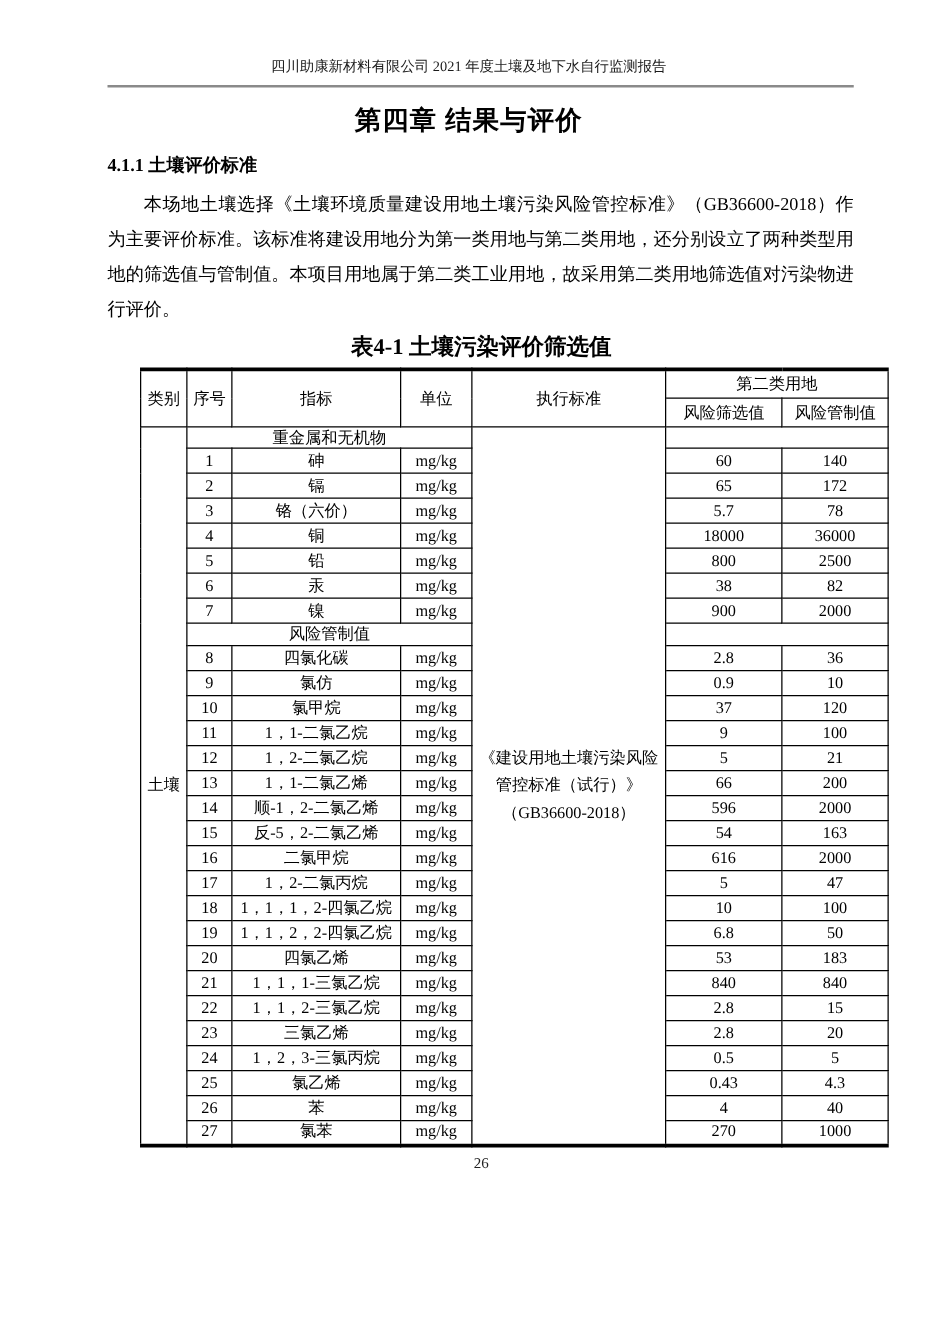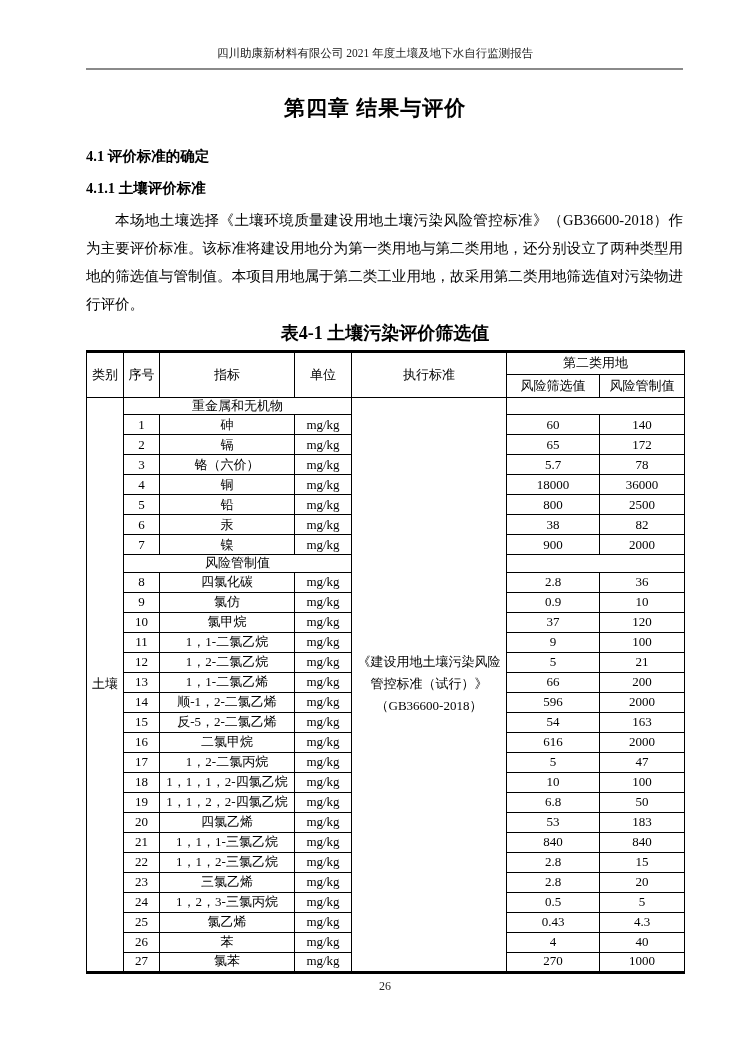--- a/index.html
+++ b/index.html
@@ -18,21 +18,21 @@
     text-align: center;
     font-size: 11.5px;
     color: #1a1a1a;
   }
   .header-rule {
     border: 0;
     border-top: 2px solid #8a8a8a;
     margin: 7px 67px 0 86px;
   }
   .chapter-title {
-    margin-top: 24px;
+    margin-top: 12px;
     text-align: center;
     font-size: 21px;
     font-weight: bold;
     letter-spacing: 1px;
   }
   .section-heading {
     margin: 0 67px 0 86px;
     font-size: 14.5px;
     font-weight: bold;
   }
@@ -47,21 +47,21 @@
   }
   .table-caption {
     margin-top: 3px;
     width: 598px;
     margin-left: 86px;
     text-align: center;
     font-size: 18px;
     font-weight: bold;
   }
   table.std-table {
-    margin: 5px 0 0 86px;
+    margin: 5px 0 0 112px;
     width: 598px;
     border-collapse: collapse;
     table-layout: fixed;
     font-size: 13px;
     border-top: 3px solid #000;
     border-bottom: 3px solid #000;
   }
   table.std-table th, table.std-table td {
     border: 1px solid #000;
     text-align: center;
@@ -88,21 +88,20 @@
 </head>
 <body>
 
 <div class="page">
 
   <div class="doc-header-text">四川助康新材料有限公司 2021 年度土壤及地下水自行监测报告</div>
   <hr class="header-rule">
 
   <div class="chapter-title">第四章 结果与评价</div>
 
-  <div class="section-heading sec-41">4.1 评价标准的确定</div>
   <div class="section-heading sec-411">4.1.1 土壤评价标准</div>
 
   <div class="body-paragraph">本场地土壤选择《土壤环境质量建设用地土壤污染风险管控标准》（GB36600-2018）作为主要评价标准。该标准将建设用地分为第一类用地与第二类用地，还分别设立了两种类型用地的筛选值与管制值。本项目用地属于第二类工业用地，故采用第二类用地筛选值对污染物进行评价。</div>
 
   <div class="table-caption">表4-1 土壤污染评价筛选值</div>
 
   <table class="std-table">
     <colgroup>
       <col style="width:37px">
       <col style="width:36px">

